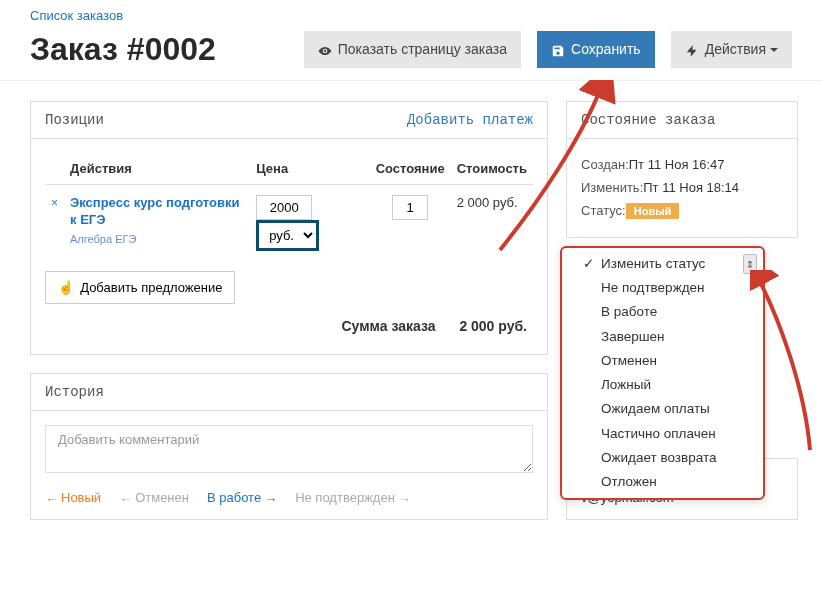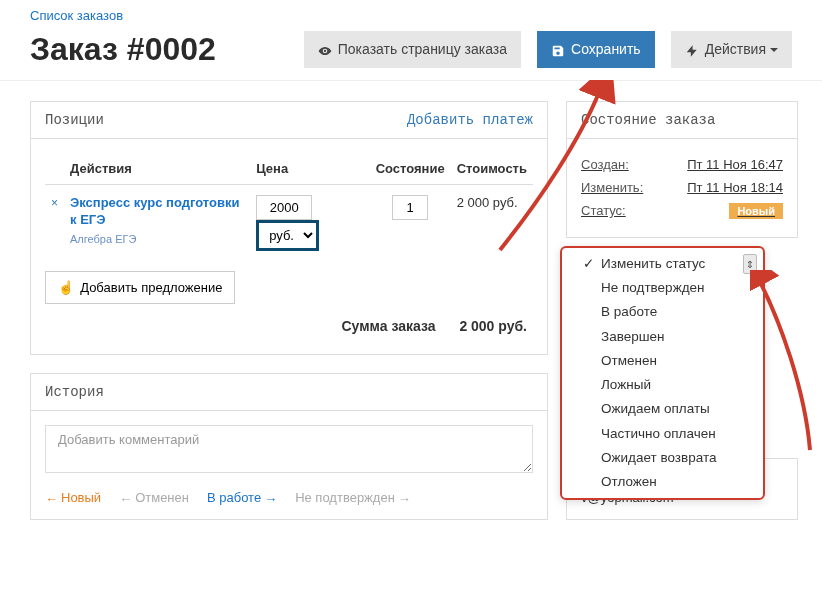--- a/index.html
+++ b/index.html
@@ -32,21 +32,21 @@
     .cost-cell { text-align: left; white-space: nowrap; }
     .add-offer-btn { display: inline-flex; align-items: center; gap: 6px; padding: 8px 12px; border: 1px solid #ccc; background: #fff; font-size: 13px; cursor: pointer; margin-top: 10px; }
     .total-row { text-align: right; font-size: 14px; font-weight: 700; padding: 14px 6px 6px; }
     .total-row span.label { margin-right: 20px; margin-left: 24px; }
     .comment-box { width: 100%; min-height: 48px; border: 1px solid #ddd; padding: 6px 12px; font-size: 13px; font-family: inherit; resize: vertical; color: #ef4444; }
     .comment-box::placeholder { color: #999; }
     .status-actions { display: flex; gap: 18px; padding: 14px 0 0; font-size: 13px; flex-wrap: wrap; }
     .status-actions .sa { color: #aaa; display: inline-flex; align-items: center; gap: 3px; }
     .status-actions .sa.blue { color: #1a73c7; }
     .status-actions .sa.orange { color: #e67e22; }
-    .meta-row { display: flex; justify-content: space-between; font-size: 13px; padding: 4px 0; text-decoration: underline; }
+    .meta-row { display: flex; font-size: 13px; padding: 4px 0; }
     .meta-label { color: #555; }
     .meta-val { color: #333; }
     .badge-new { background: #f0ad4e; color: #fff; font-size: 11px; font-weight: 700; padding: 2px 8px; }
     .status-dropdown { position: absolute; top: 246px; left: 560px; width: 205px; background: #fff; border: 2px solid #cc3b2b; border-radius: 6px; box-shadow: 0 2px 8px rgba(0,0,0,0.15); padding: 4px 0; z-index: 50; }
     .status-dropdown .opt { padding: 3px 12px 3px 26px; font-size: 13.5px; cursor: pointer; position: relative; line-height: 1.35; margin-left: 13px; }
     .status-dropdown .opt.checked::before { content: "✓"; position: absolute; left: 8px; }
     .dd-handle { position: absolute; right: 6px; top: 6px; width: 14px; height: 20px; background: #eaeaea; border: 1px solid #bbb; border-radius: 2px; display:flex; align-items:center; justify-content:center; font-size:10px; color:#555; }
     .arrow { position: absolute; z-index: 60; pointer-events: none; }
     .client-block { font-size: 13px; }
     .client-block .v { color: #1a73c7; display: block; margin-bottom: 2px; }

